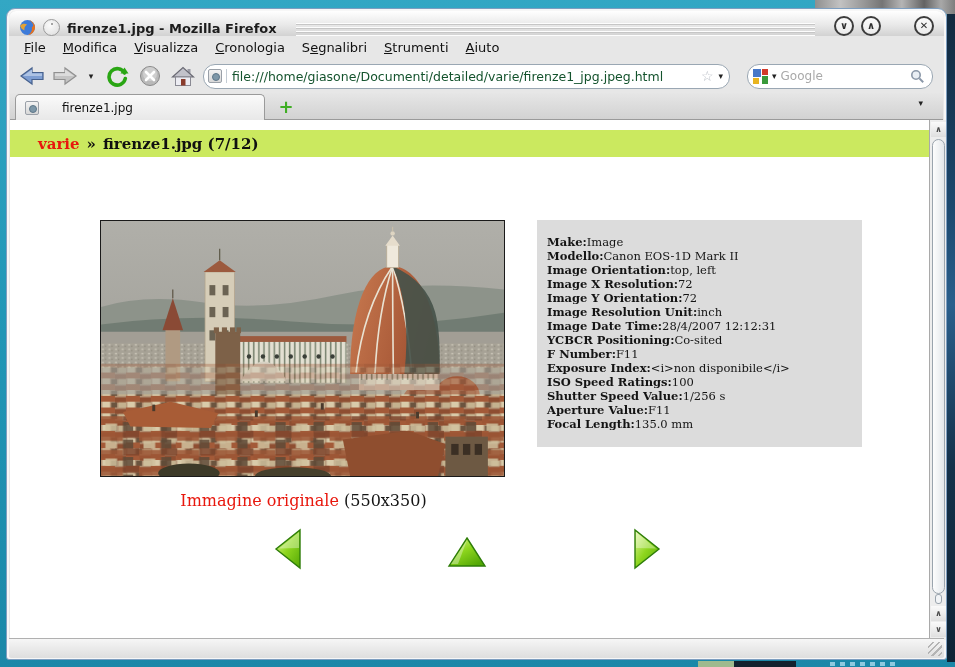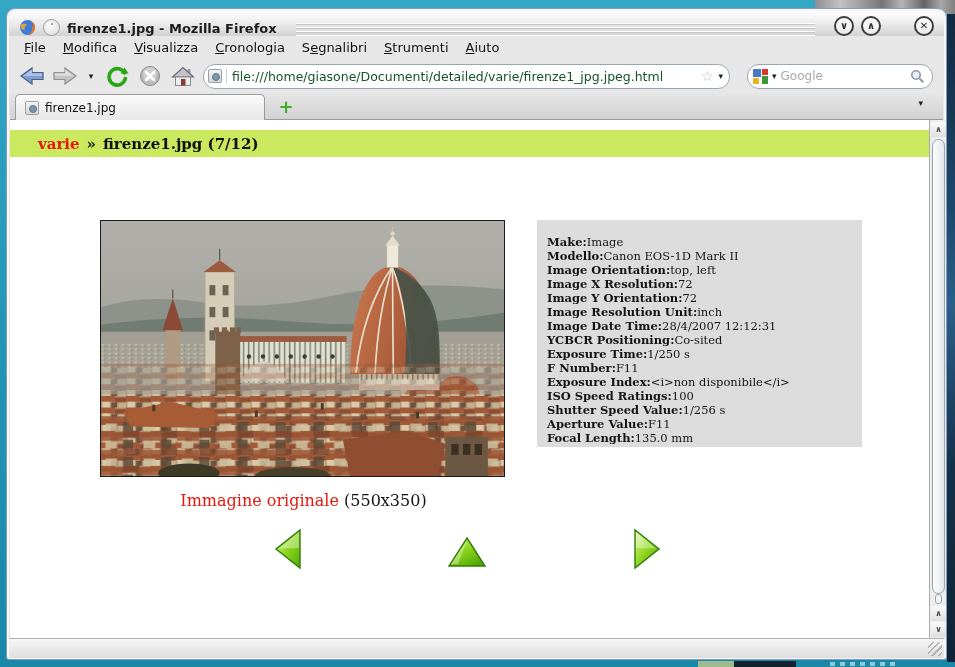--- a/index.html
+++ b/index.html
@@ -57,21 +57,21 @@
   .searchbar { height:25px; width:186px; margin-left:10px; background:#fff; border:1px solid #9aa7b3;
     border-radius:12px; display:flex; align-items:center; padding:0 7px 0 5px; gap:4px; }
   .search-input { flex:1; width:70px; border:none; outline:none; font-size:12px; color:#6d28d9; background:transparent;
     font-family:"DejaVu Sans","Liberation Sans",sans-serif; }
   .search-input::placeholder { color:#a9a9a9; }
   
   .tabbar { position:absolute; left:3px; top:84px; right:3px; height:27px;
     background:linear-gradient(180deg,#e6e6e6,#d2d2d2); border-bottom:1px solid #9a9a9a; }
   .tab { position:absolute; left:5px; top:1px; width:250px; height:26px;
     background:linear-gradient(180deg,#fafafa,#e8e8e8); border:1px solid #9a9a9a; border-bottom:none;
-    border-radius:5px 5px 0 0; display:flex; align-items:center; gap:6px; padding:0 9px;
+    border-radius:5px 5px 0 0; display:flex; align-items:center; gap:23px; padding:0 9px;
     font-size:12px; color:#111; cursor:pointer; }
   .favicon { width:14px; height:14px; border:1px solid #9aa0a8; border-radius:2px;
     background:linear-gradient(180deg,#f2f2f2,#d8d8d8); position:relative; flex:0 0 auto; }
   .favicon::after { content:""; position:absolute; left:3px; top:3px; width:6px; height:6px;
     border-radius:50%; background:#7d97a8; border:1px solid #5d7688; }
   .newtab { position:absolute; left:266px; top:3px; width:20px; height:20px; color:#3fae24;
     font-size:18px; font-weight:bold; display:flex; align-items:center; justify-content:center; cursor:pointer; }
   .tab-overflow { position:absolute; right:20px; top:6px; cursor:pointer; }
   
   .content { position:absolute; left:3px; top:111px; width:919px; height:520px;
@@ -352,21 +352,20 @@
 
     <div class="exif">
       <div class="xrow"><span class="xl">Make:</span><span class="xv">Image</span></div>
       <div class="xrow"><span class="xl">Modello:</span><span class="xv">Canon EOS-1D Mark II</span></div>
       <div class="xrow"><span class="xl">Image Orientation:</span><span class="xv">top, left</span></div>
       <div class="xrow"><span class="xl">Image X Resolution:</span><span class="xv">72</span></div>
       <div class="xrow"><span class="xl">Image Y Orientation:</span><span class="xv">72</span></div>
       <div class="xrow"><span class="xl">Image Resolution Unit:</span><span class="xv">inch</span></div>
       <div class="xrow"><span class="xl">Image Date Time:</span><span class="xv">28/4/2007 12:12:31</span></div>
       <div class="xrow"><span class="xl">YCBCR Positioning:</span><span class="xv">Co-sited</span></div>
-      <div class="xrow"><span class="xl">Exposure Time:</span><span class="xv">1/250 s</span></div>
       <div class="xrow"><span class="xl">F Number:</span><span class="xv">F11</span></div>
       <div class="xrow"><span class="xl">Exposure Index:</span><span class="xv">&lt;i&gt;non disponibile&lt;/i&gt;</span></div>
       <div class="xrow"><span class="xl">ISO Speed Ratings:</span><span class="xv">100</span></div>
       <div class="xrow"><span class="xl">Shutter Speed Value:</span><span class="xv">1/256 s</span></div>
       <div class="xrow"><span class="xl">Aperture Value:</span><span class="xv">F11</span></div>
       <div class="xrow"><span class="xl">Focal Length:</span><span class="xv">135.0 mm</span></div>
     </div>
 
     <div class="caption">
       <span class="cap-link">Immagine originale</span>

